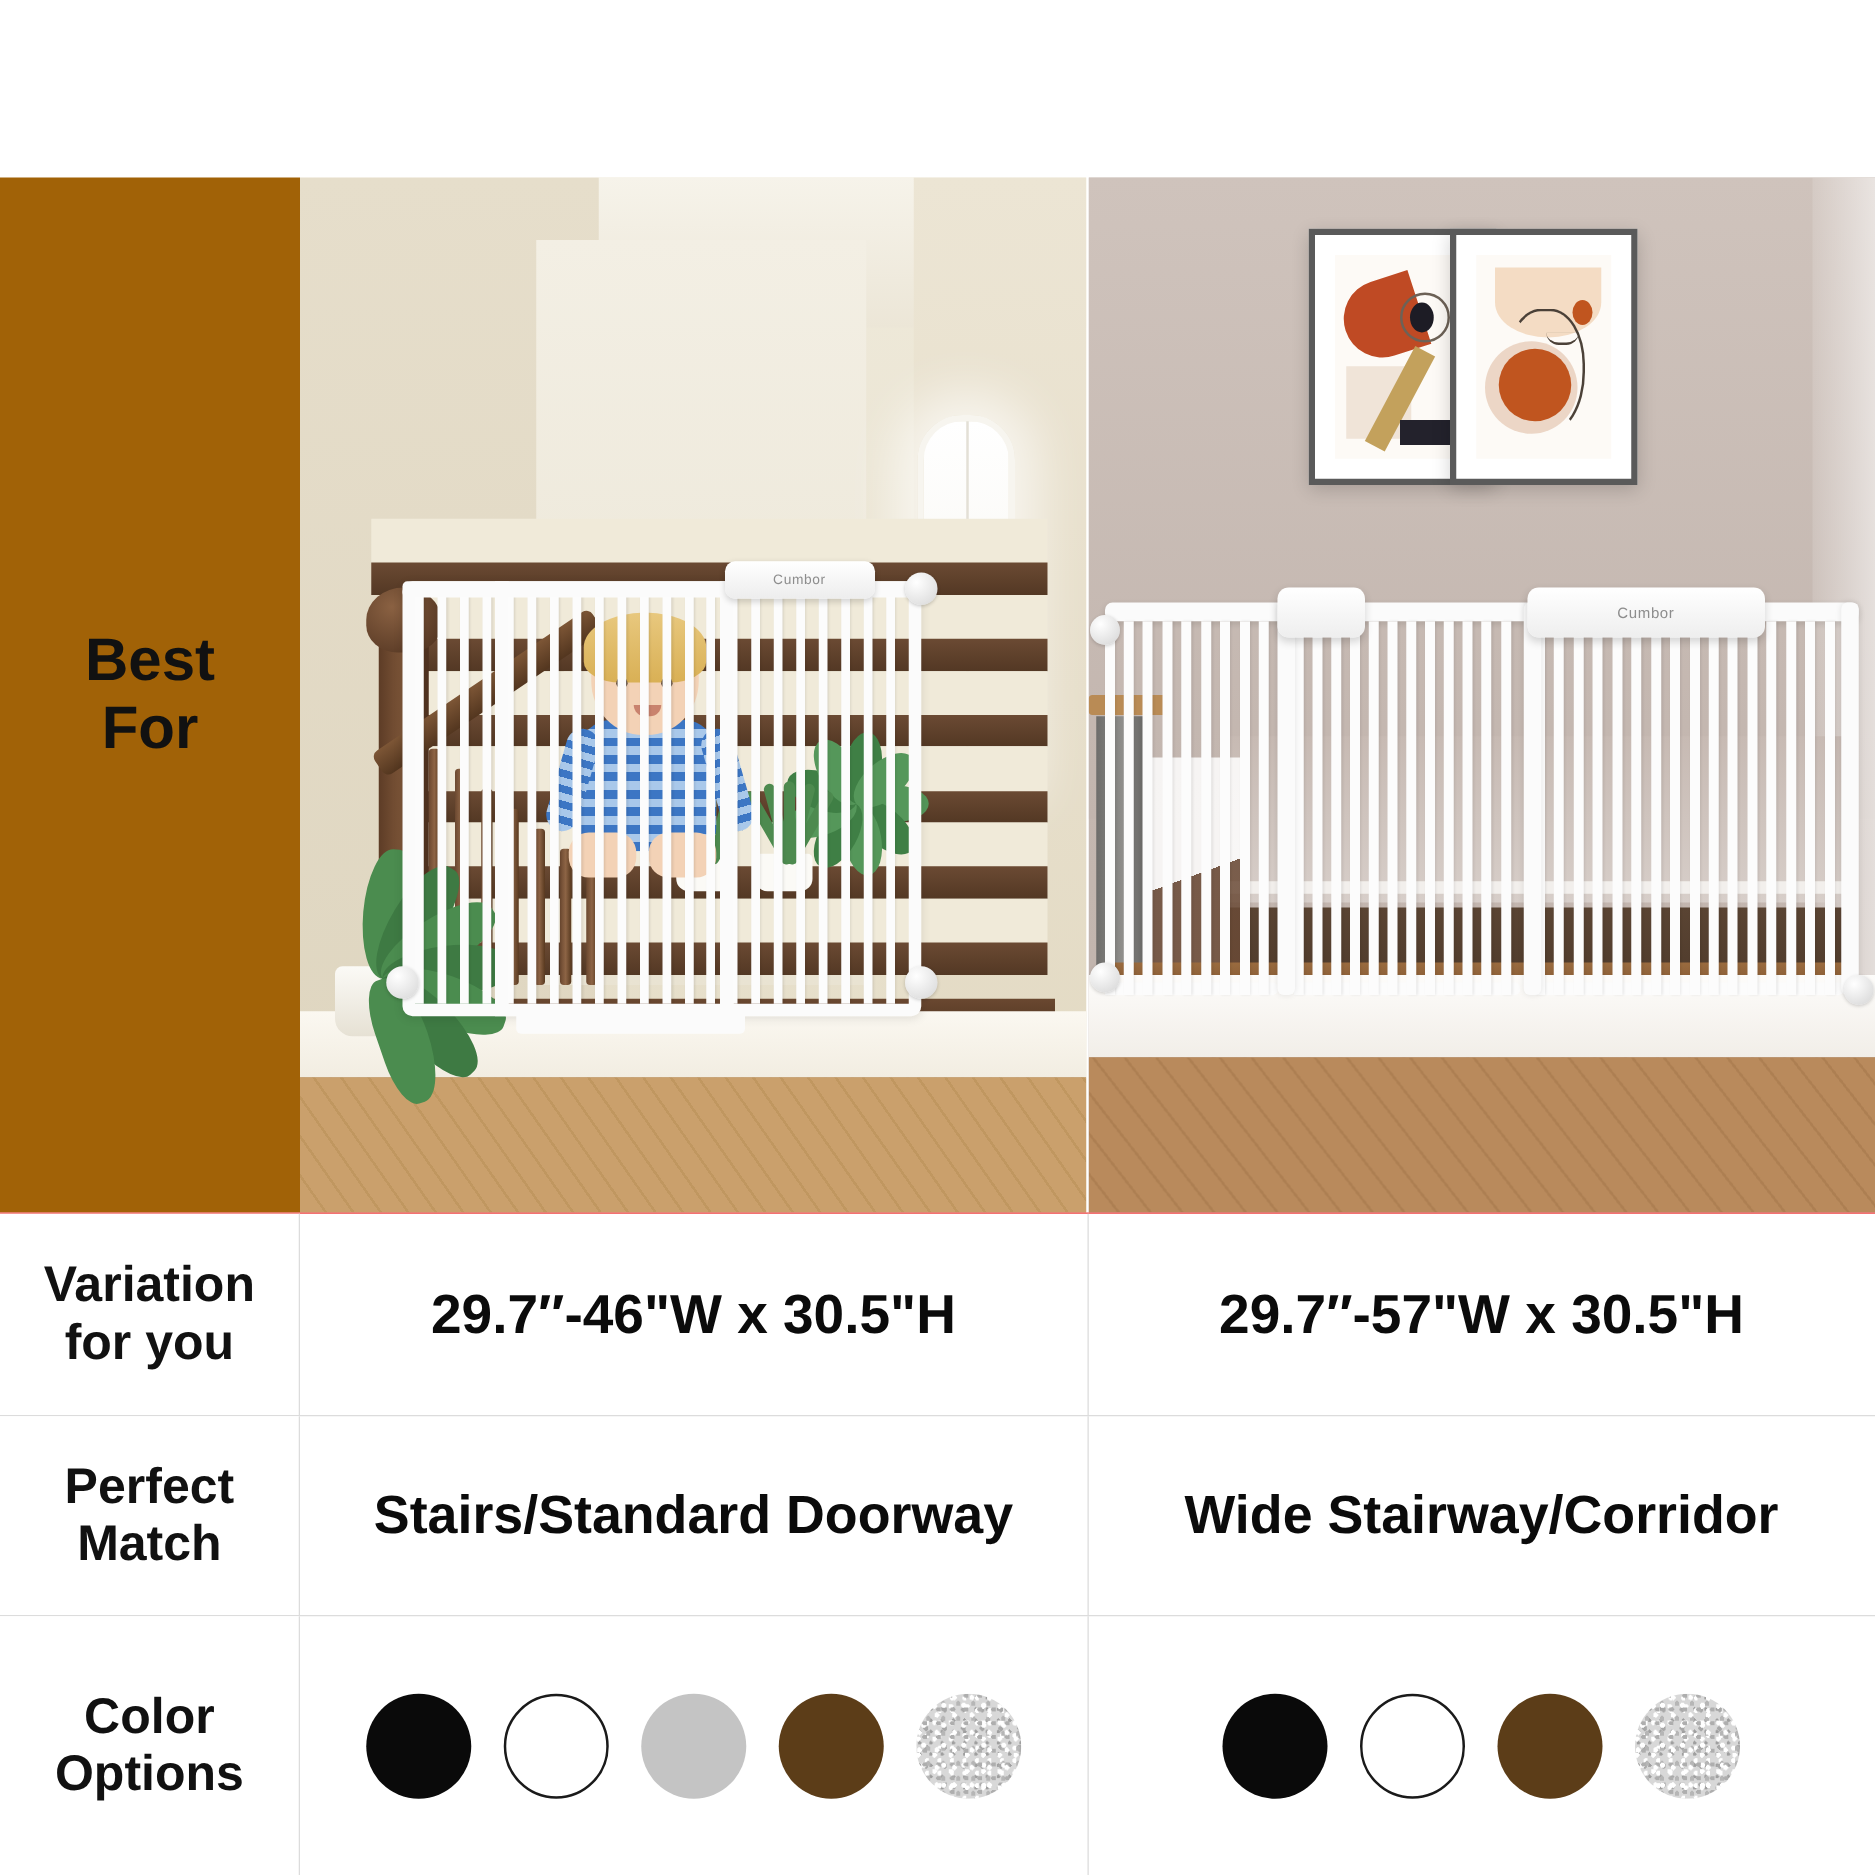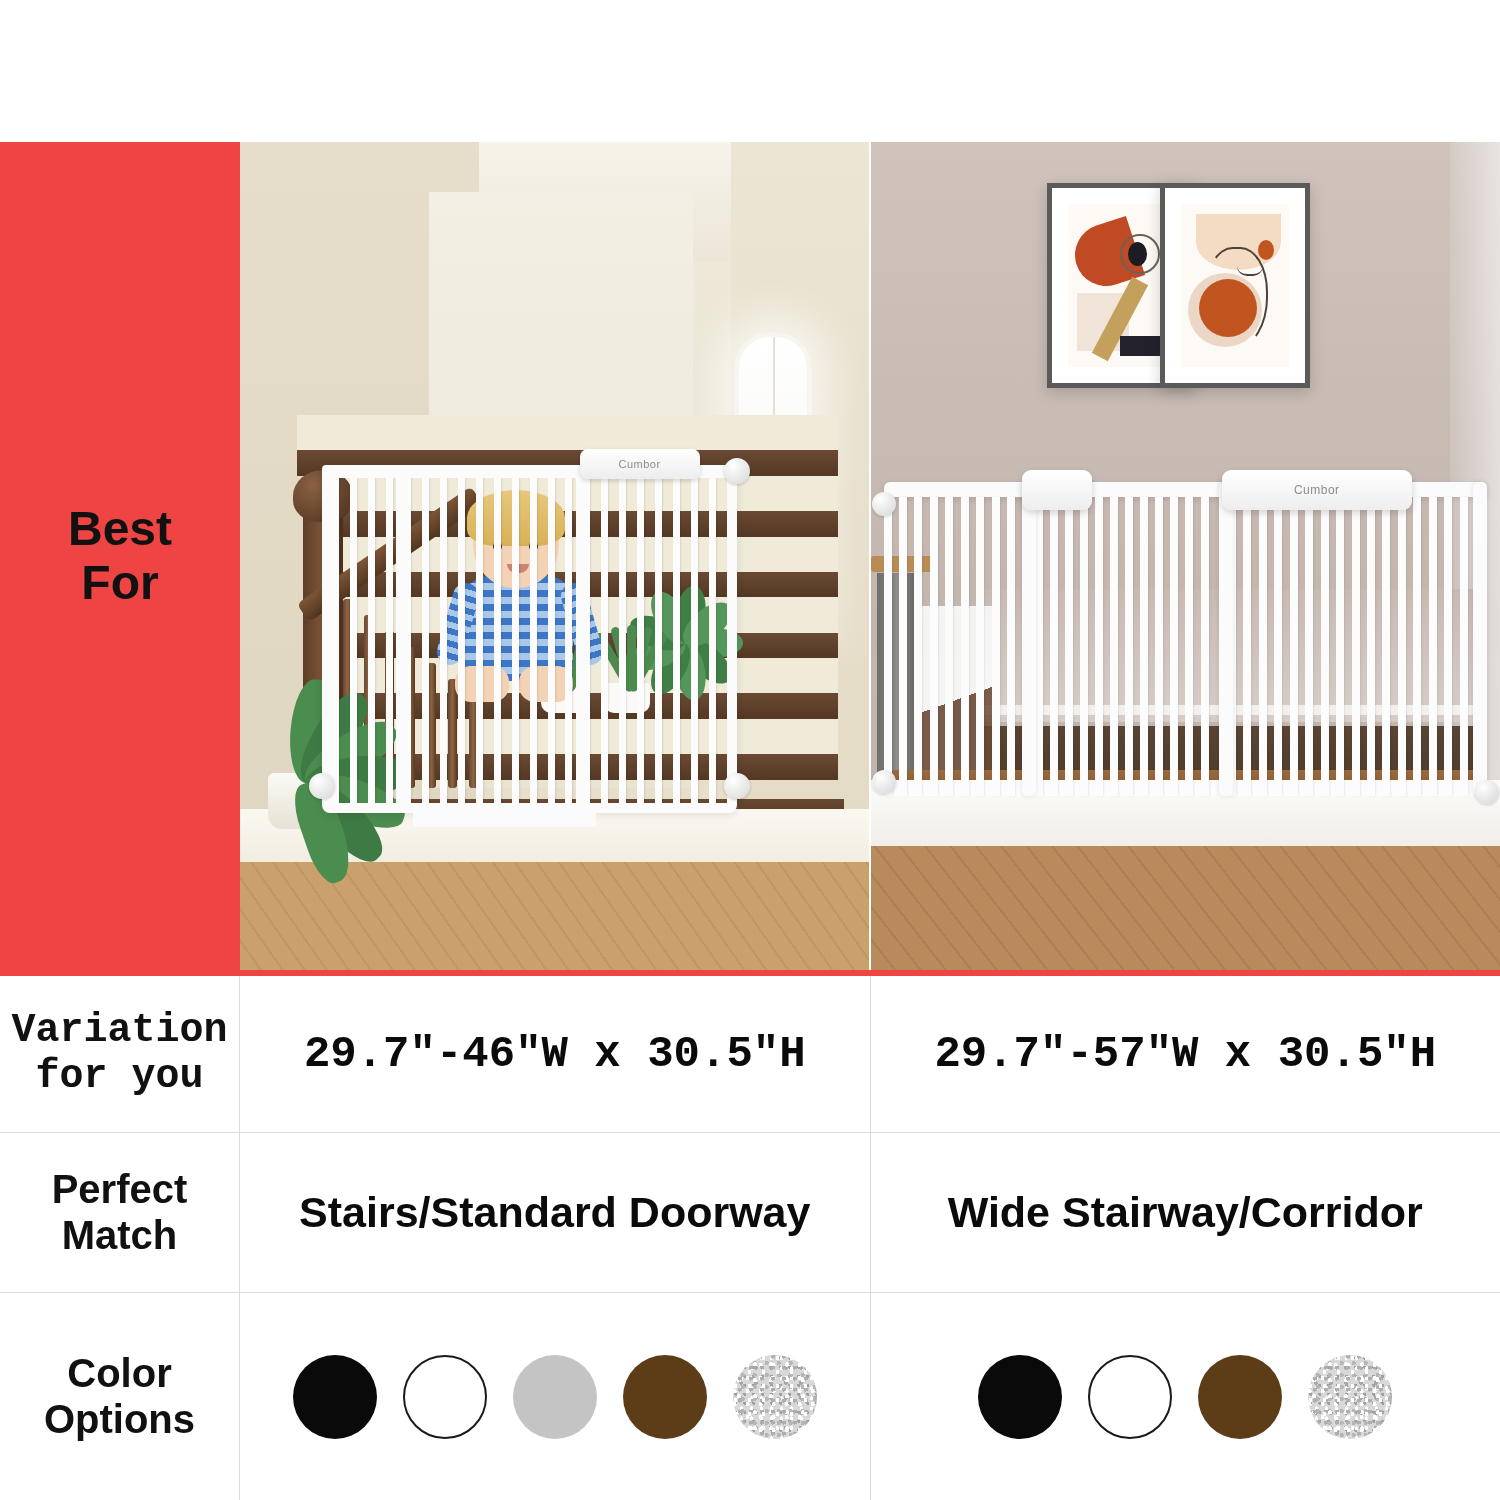--- a/index.html
+++ b/index.html
@@ -20,38 +20,38 @@
   .banner-title{
     color:#ffffff; font-weight:bold; font-size:54px; letter-spacing:-0.5px;
     padding-left:58px; white-space:nowrap;
   }
 
   
   .grid{ position:absolute; left:0; top:142px; width:1500px; height:1358px; }
 
   .row{ position:absolute; left:0; width:1500px; display:flex; }
   .row-photos{ top:0; height:828px; }
-  .row-variation{ top:828px; height:162px; border-top:6px solid #ef4444;font-family:Liberation Mono, monospace; }
+  .row-variation{ top:828px; height:162px; border-top:1px solid #ef4444; }
   .row-match{ top:990px; height:160px; border-top:1px solid #dcdcdc; }
   .row-color{ top:1150px; height:208px; border-top:1px solid #dcdcdc; }
 
   .cell-label{
     width:240px; flex:0 0 240px;
     display:flex; align-items:center; justify-content:center;
     text-align:center; font-weight:bold; color:#111;
   }
   .cell-a, .cell-b{
     flex:1 1 0;
     display:flex; align-items:center; justify-content:center;
     position:relative;
   }
   .cell-a{ border-right:1px solid #dcdcdc; }
   .row-photos .cell-a{ border-right:2px solid #ffffff; }
 
-  .row-photos .cell-label{ background:#ef4444; font-size:48px; line-height:1.12; }
+  .row-photos .cell-label{ background:#a16207; font-size:48px; line-height:1.12; }
   .row-variation .cell-label,
   .row-match .cell-label,
   .row-color .cell-label{ background:#fff; font-size:40px; line-height:1.14; border-right:1px solid #dcdcdc; }
 
   .value-text{ font-weight:bold; color:#0b0b0b; font-size:44px; white-space:nowrap; }
   .row-match .value-text{ font-size:43px; }
 
   
   .swatches{ display:flex; align-items:center; gap:26px; }
   .sw{ width:84px; height:84px; border-radius:50%; }

